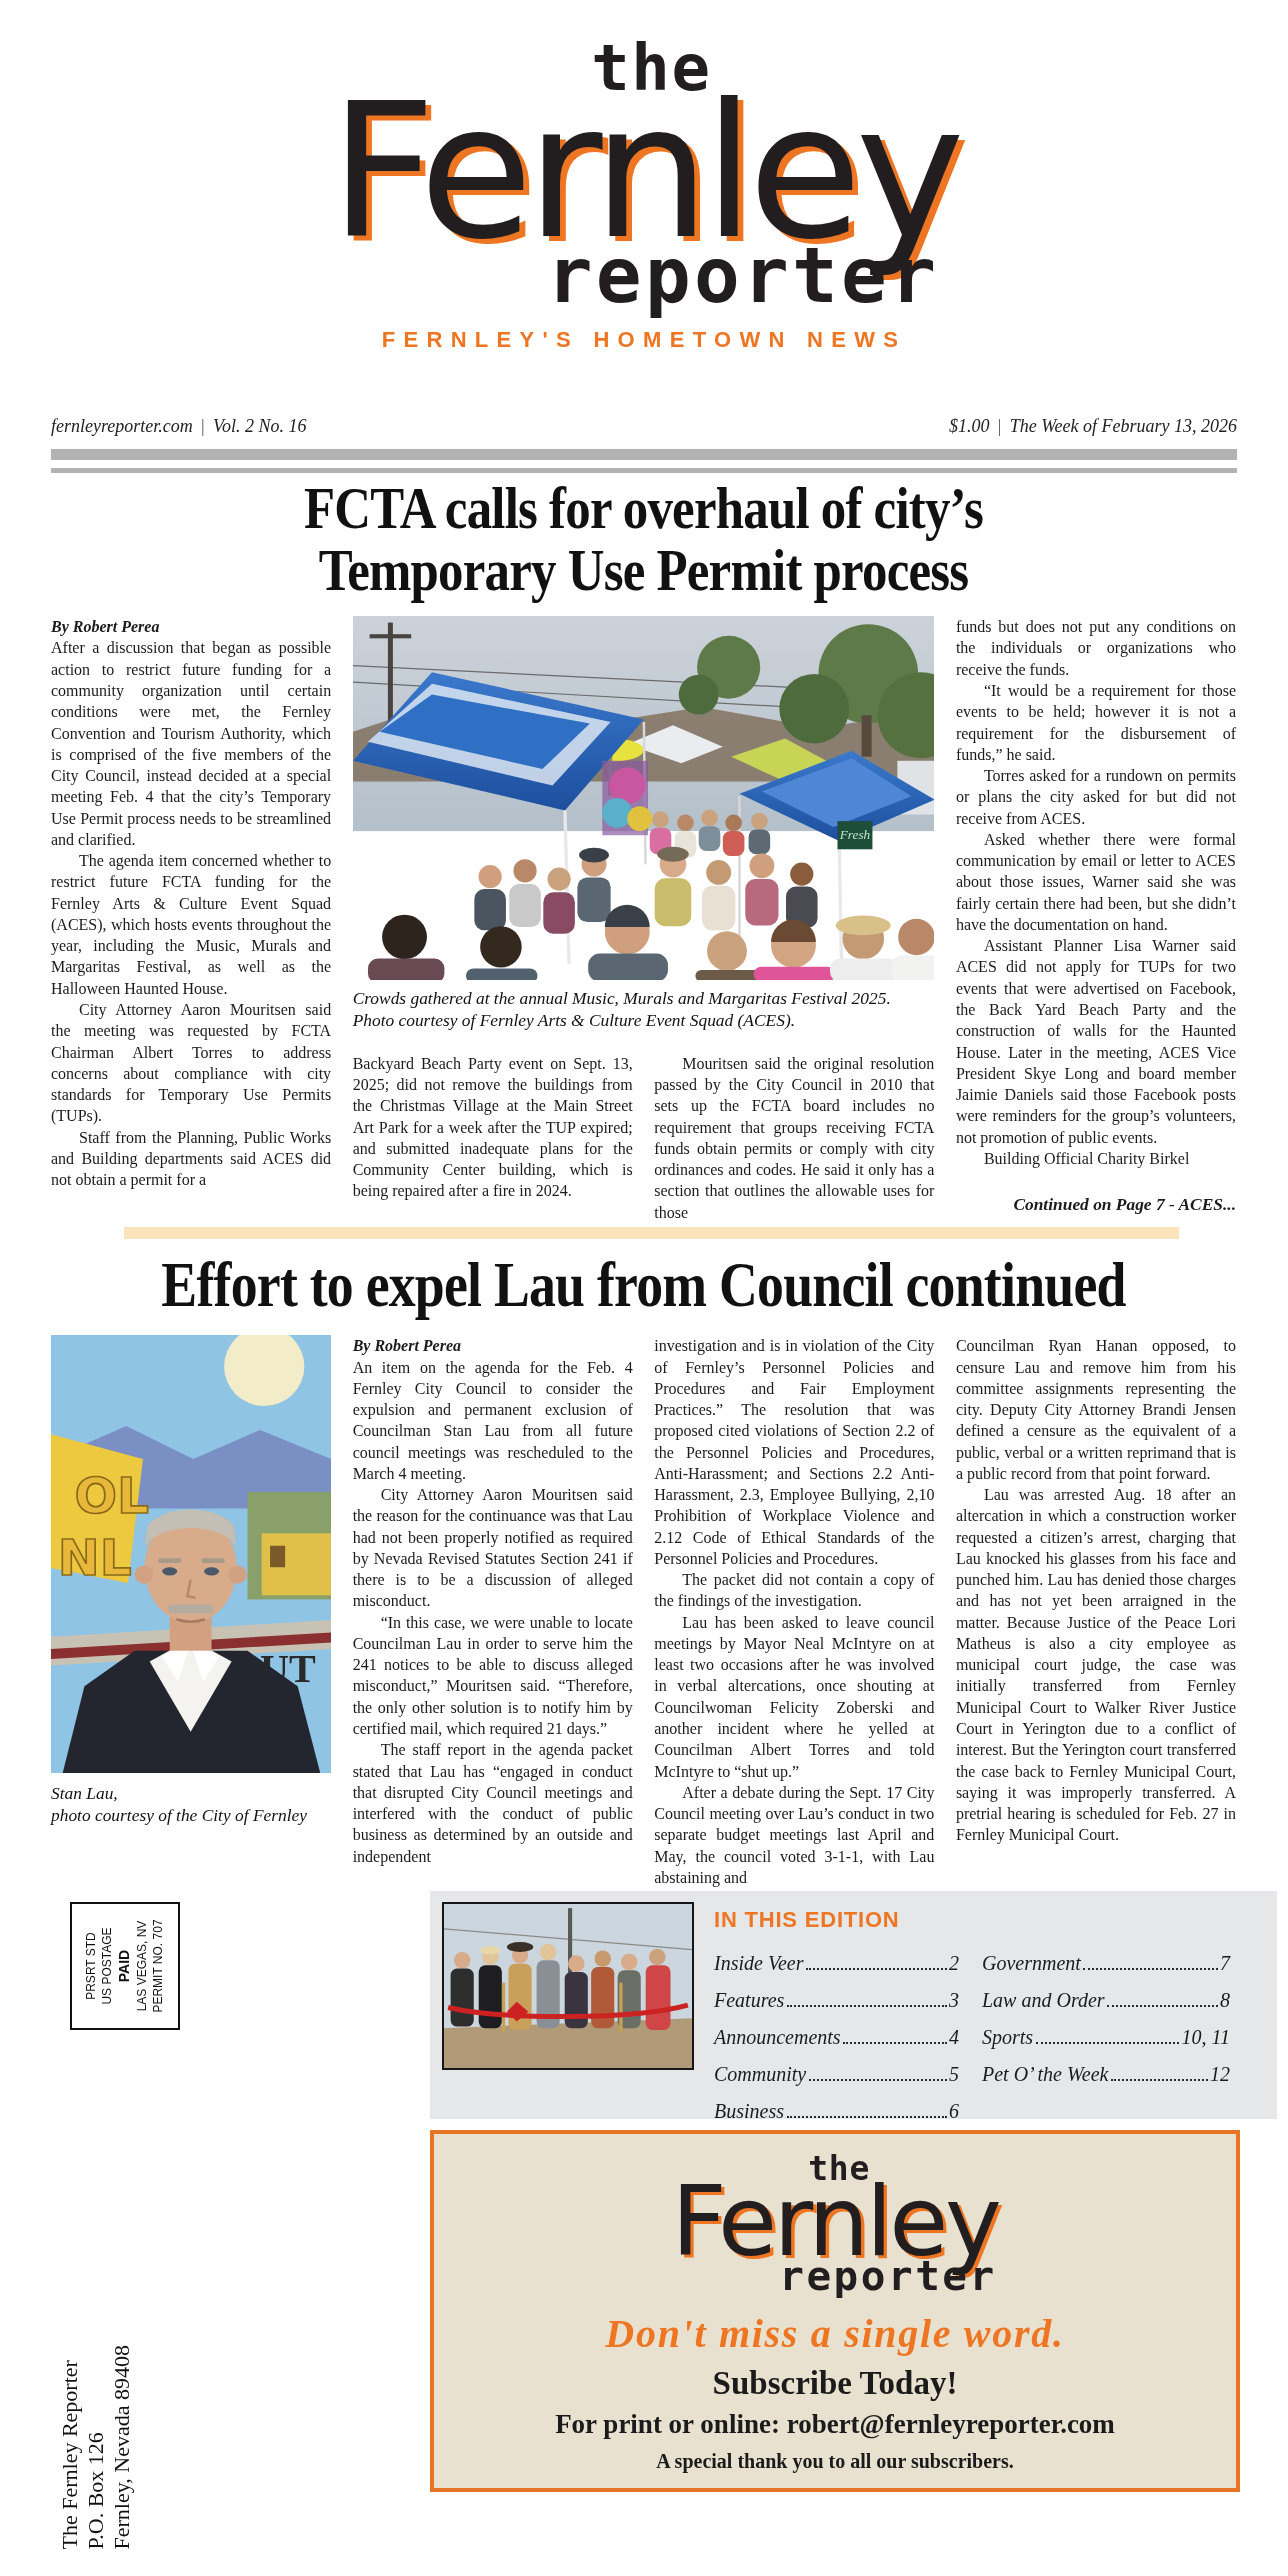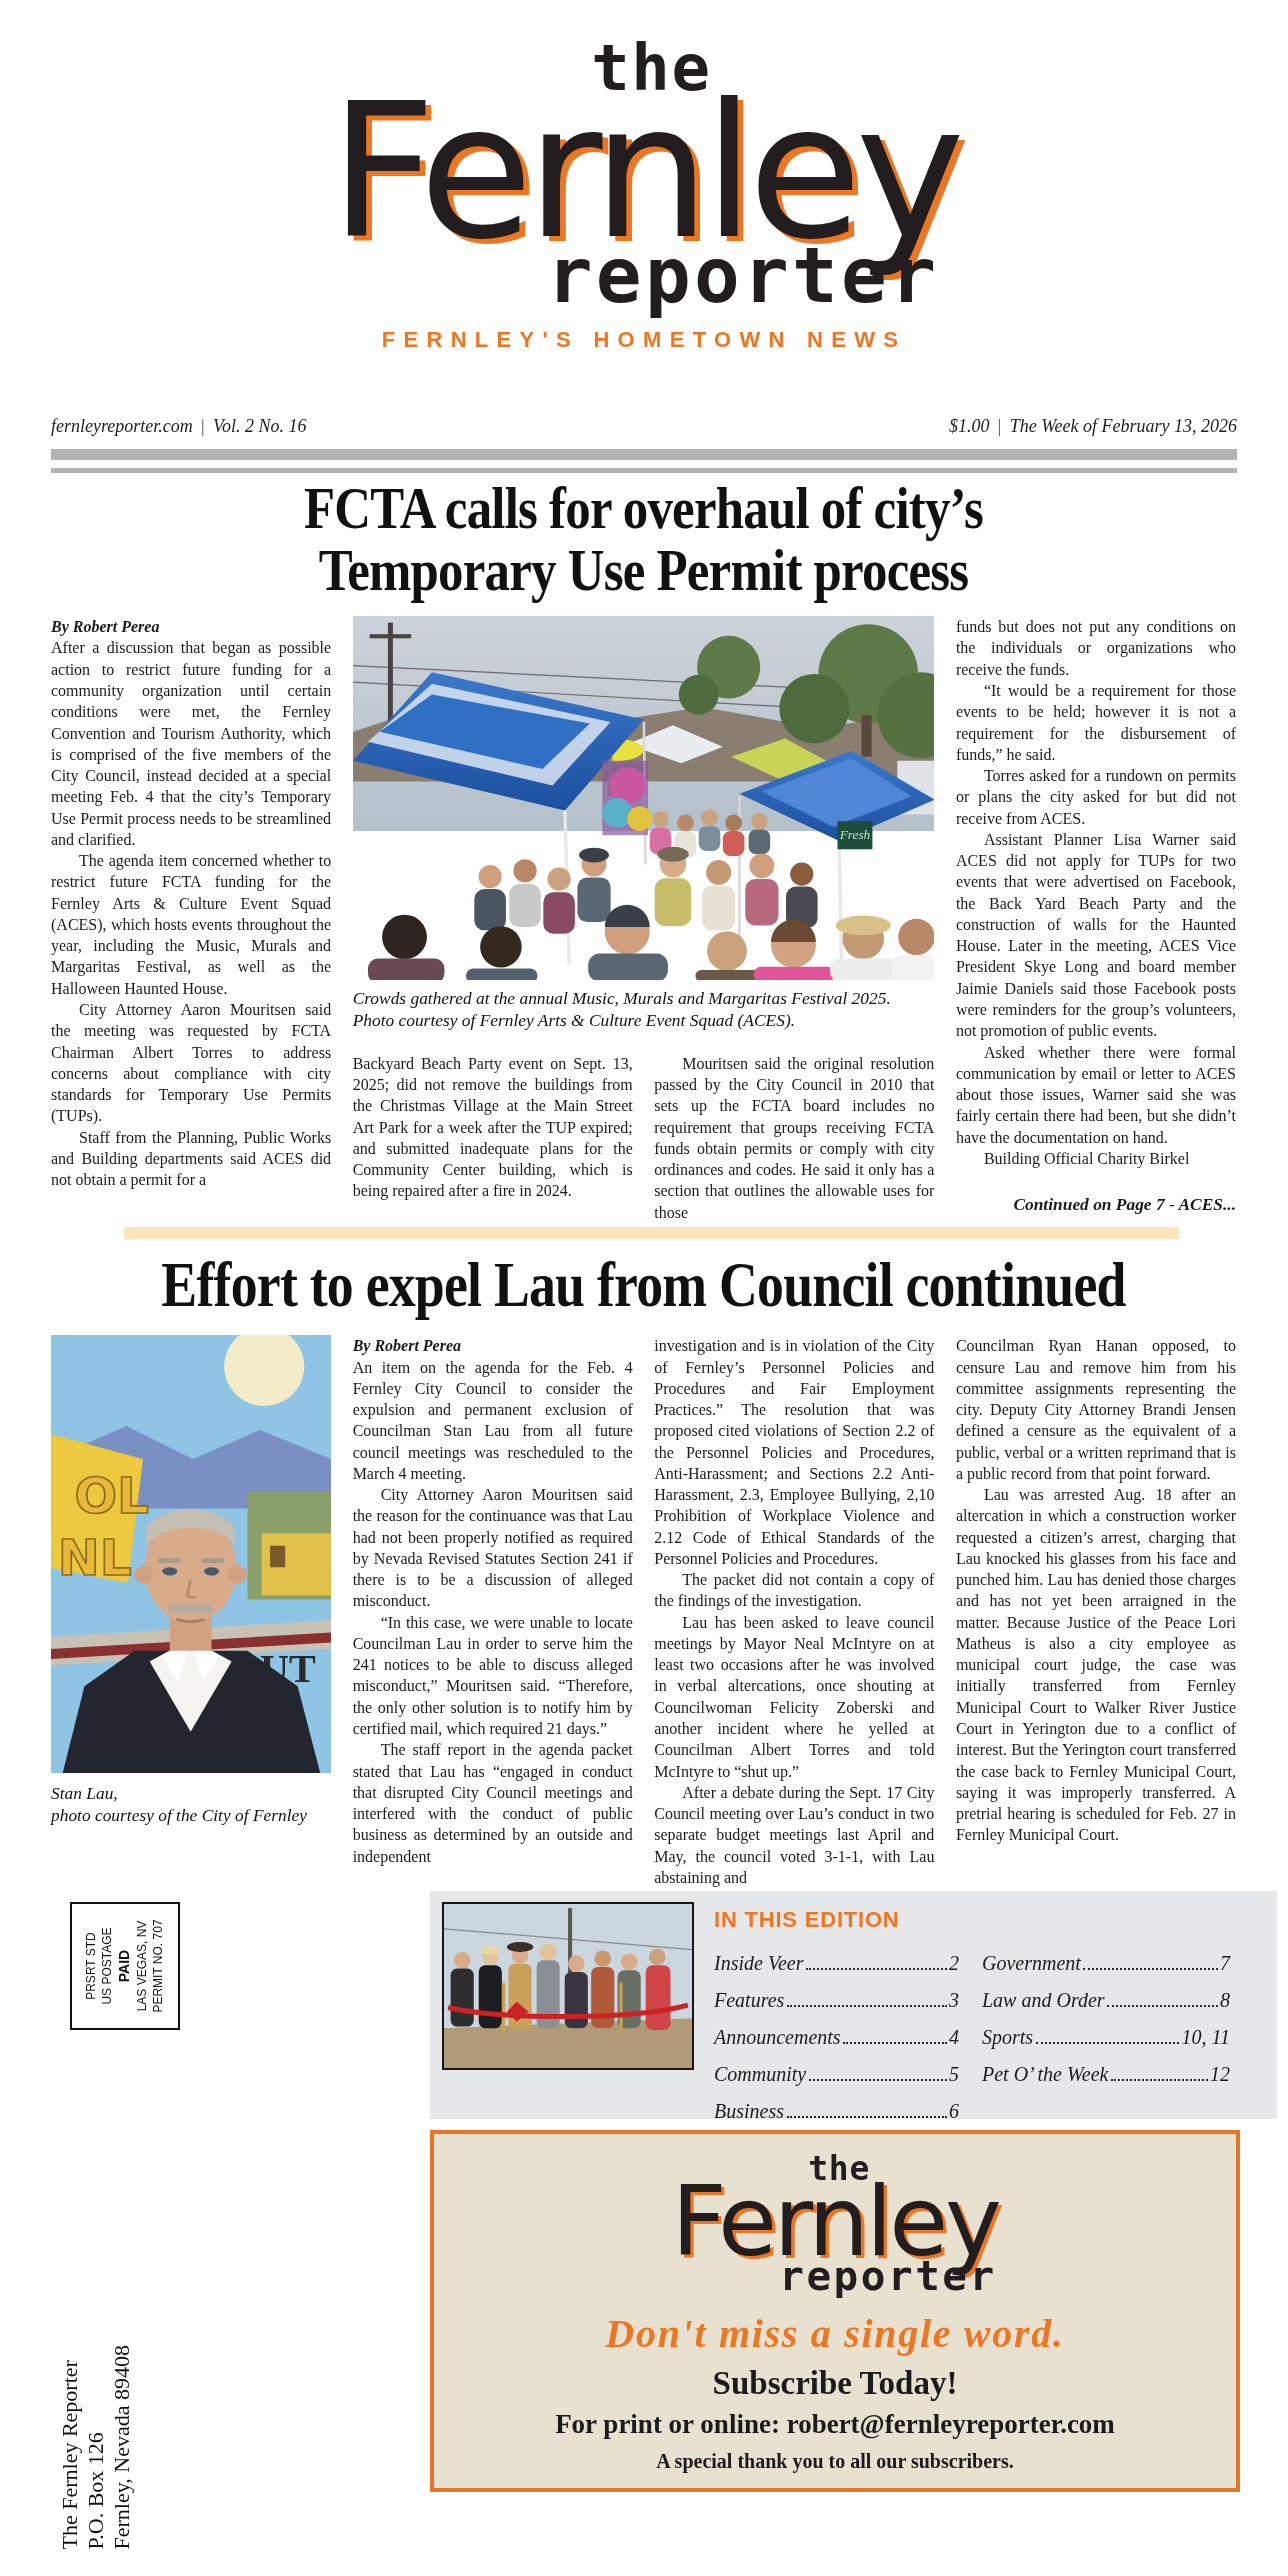--- a/index.html
+++ b/index.html
@@ -254,22 +254,22 @@
       </div>
 
       <div class="body-col a1-col3b">
         <p>Mouritsen said the original resolution passed by the City Council in 2010 that sets up the FCTA board includes no requirement that groups receiving FCTA funds obtain permits or comply with city ordinances and codes. He said it only has a section that outlines the allowable uses for those</p>
       </div>
 
       <div class="body-col a1-col4">
         <p class="noindent">funds but does not put any conditions on the individuals or organizations who receive the funds.</p>
         <p>“It would be a requirement for those events to be held; however it is not a requirement for the disbursement of funds,” he said.</p>
         <p>Torres asked for a rundown on permits or plans the city asked for but did not receive from ACES.</p>
+        <p>Asked whether there were formal communication by email or letter to ACES about those issues, Warner said she was fairly certain there had been, but she didn’t have the documentation on hand.</p>
         <p>Assistant Planner Lisa Warner said ACES did not apply for TUPs for two events that were advertised on Facebook, the Back Yard Beach Party and the construction of walls for the Haunted House. Later in the meeting, ACES Vice President Skye Long and board member Jaimie Daniels said those Facebook posts were reminders for the group’s volunteers, not promotion of public events.</p>
-        <p>Asked whether there were formal communication by email or letter to ACES about those issues, Warner said she was fairly certain there had been, but she didn’t have the documentation on hand.</p>
         <p>Building Official Charity Birkel</p>
         <div class="continued">Continued on Page 7 - ACES...</div>
       </div>
     </div>
   </div>
 
   <div class="divider-peach"></div>
 
   <div class="article2">
     <h1 class="headline" style="font-size:56px;">Effort to expel Lau from Council continued</h1>

